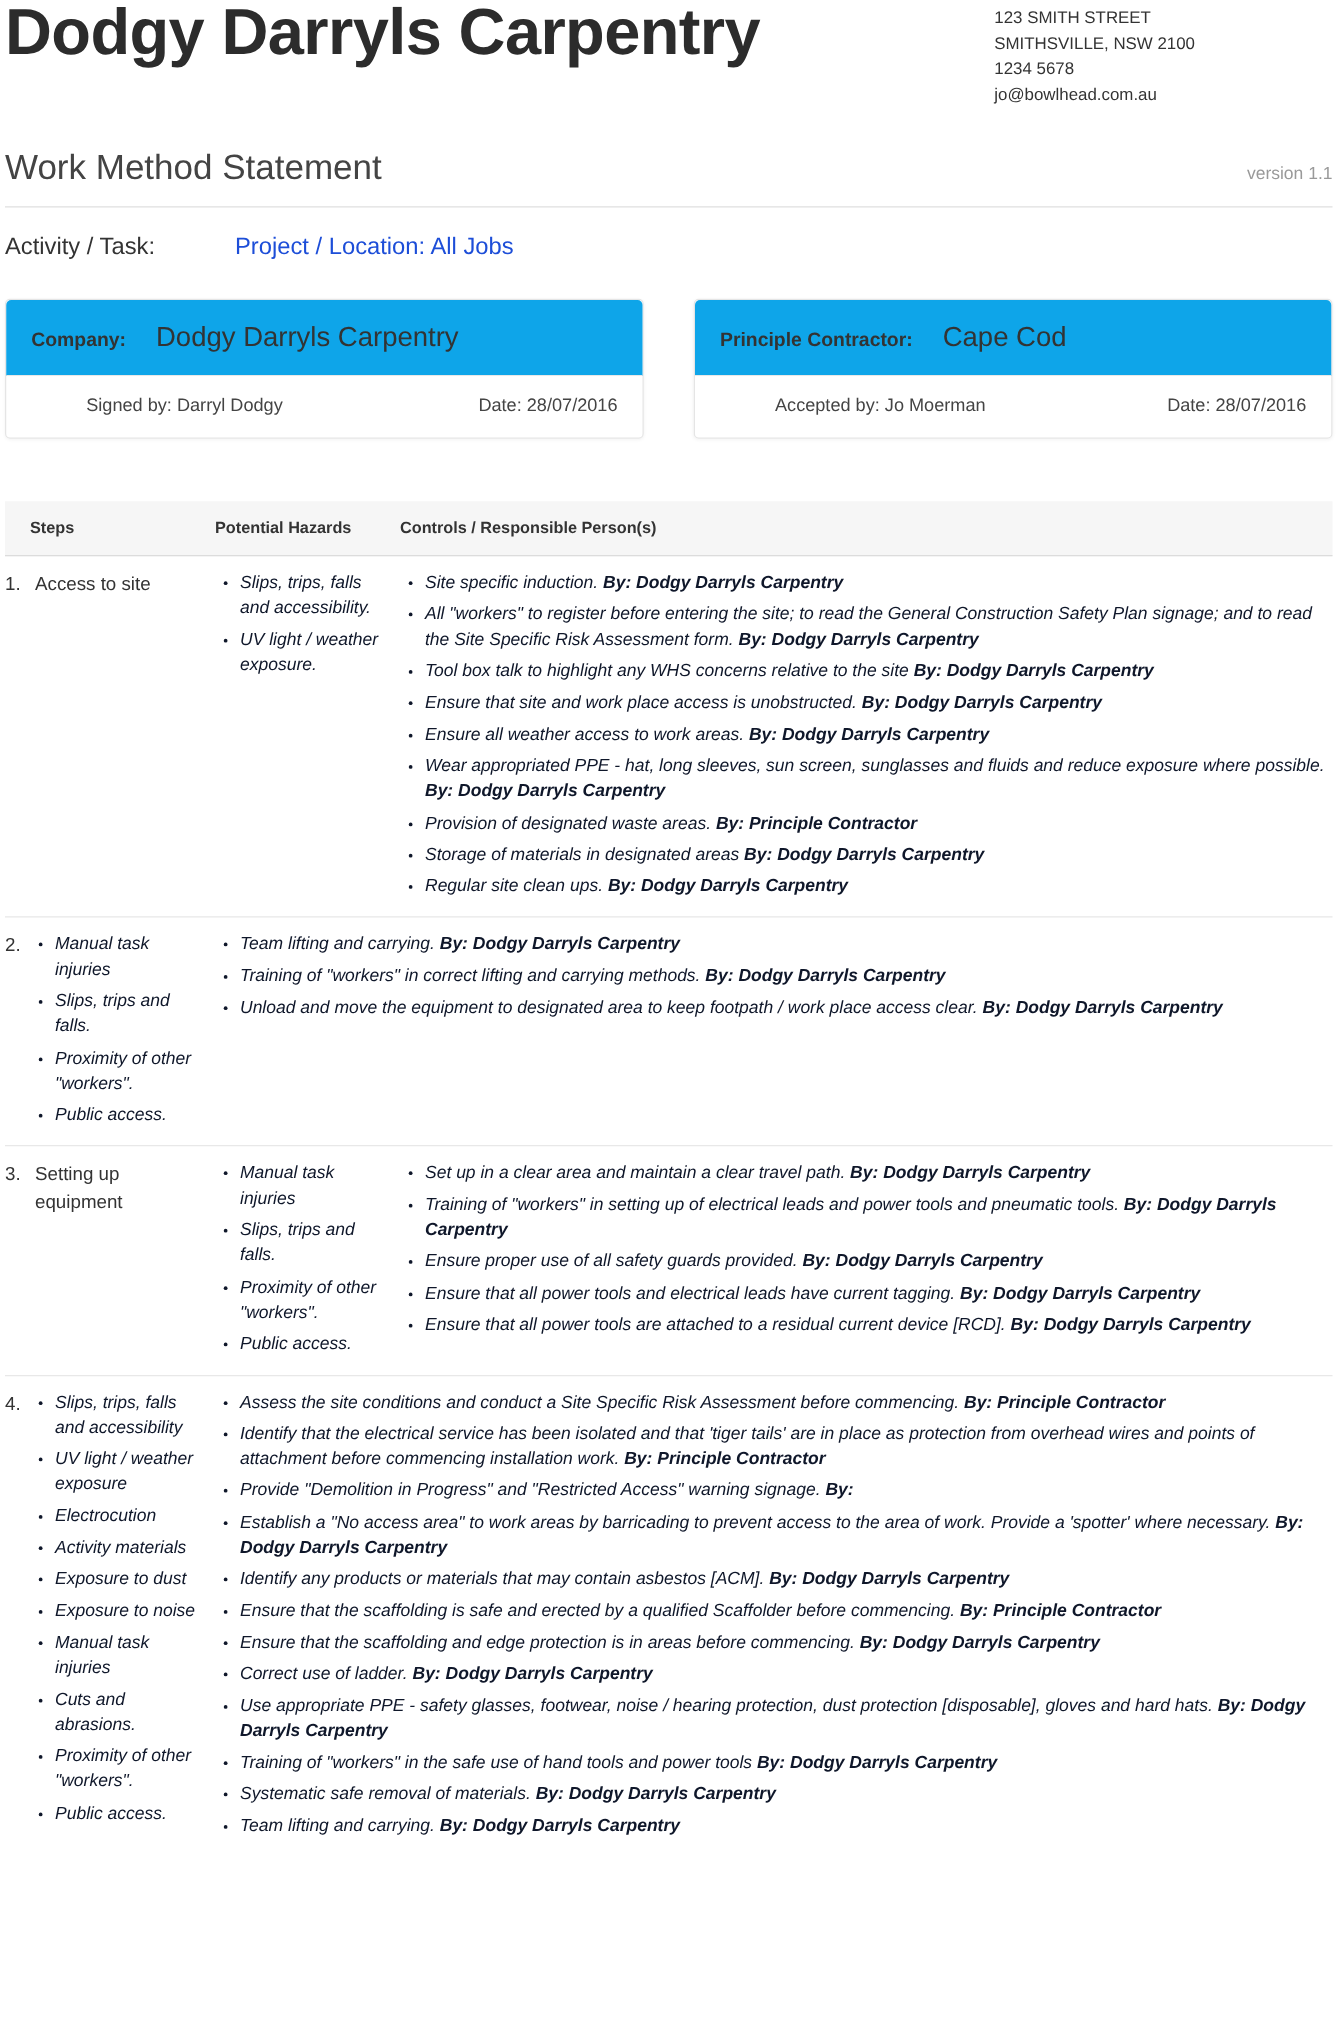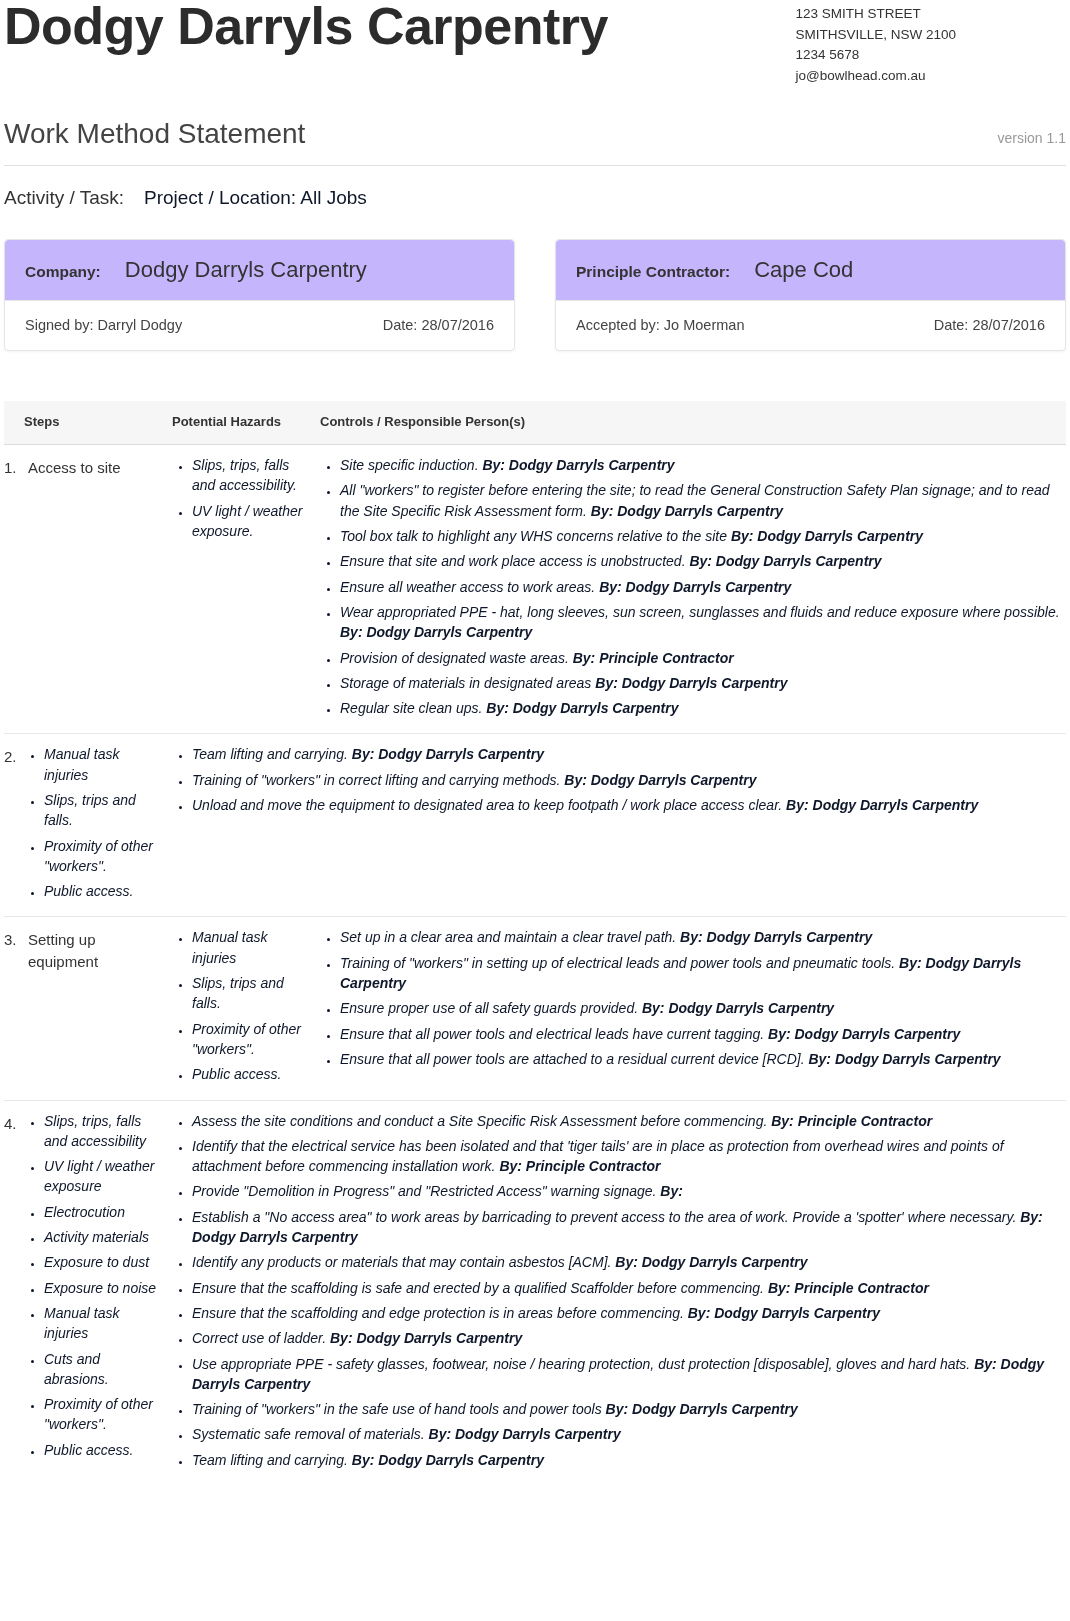--- a/index.html
+++ b/index.html
@@ -50,50 +50,51 @@
   }
   .version {
     font-size: 14px;
     color: #999;
   }
   .activityrow {
     display: flex;
     align-items: baseline;
     margin-top: 18px;
     margin-bottom: 28px;
+    gap: 44px;
   }
   .actlabel {
     font-size: 19px;
     color: #333;
     margin-right: 20px;
     font-weight: 400;
   }
   .actval {
     font-size: 26px;
     font-weight: 600;
     color: #2c2c2c;
     flex: 1;
   }
   .projlabel {
     font-size: 19px;
-    color: #0f172a;
+    color: #1d4ed8;
   }
   .cards {
     display: flex;
     gap: 40px;
     margin-bottom: 50px;
   }
   .card {
     flex: 1;
     border: 1px solid #e5e5e5;
     border-radius: 4px;
     box-shadow: 0 1px 3px rgba(0,0,0,0.05);
   }
   .card-top {
-    background: #c4b5fd;
+    background: #0ea5e9;
     padding: 14px 20px;
     display: flex;
     align-items: baseline;
     border-bottom: 1px solid #e8e8e8;
     border-radius: 4px 4px 0 0;
   }
   .card-label {
     font-size: 15.5px;
     font-weight: 600;
     color: #333;
@@ -103,21 +104,21 @@
     font-size: 22px;
     font-weight: 400;
     color: #333;
   }
   .card-bottom {
     padding: 14px 20px;
     display: flex;
     font-size: 14.5px;
     color: #444;
   }
-  .card-bottom .signed { flex: 1; }
+  .card-bottom .signed { flex: 1; margin-left: 44px; }
   .theader {
     display: flex;
     background: #f6f6f6;
     border-bottom: 1px solid #dcdcdc;
     padding: 12px 0 12px 20px;
     font-size: 13px;
     font-weight: 600;
     color: #333;
   }
   .col-step  { width: 148px; }

